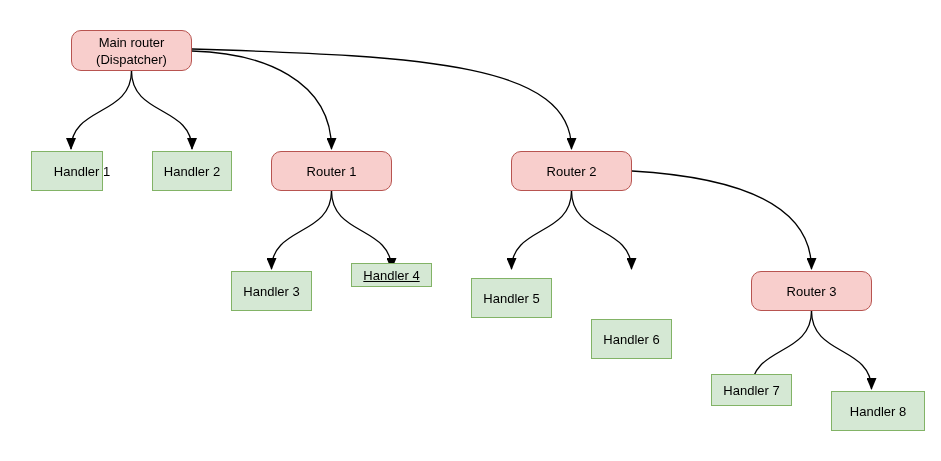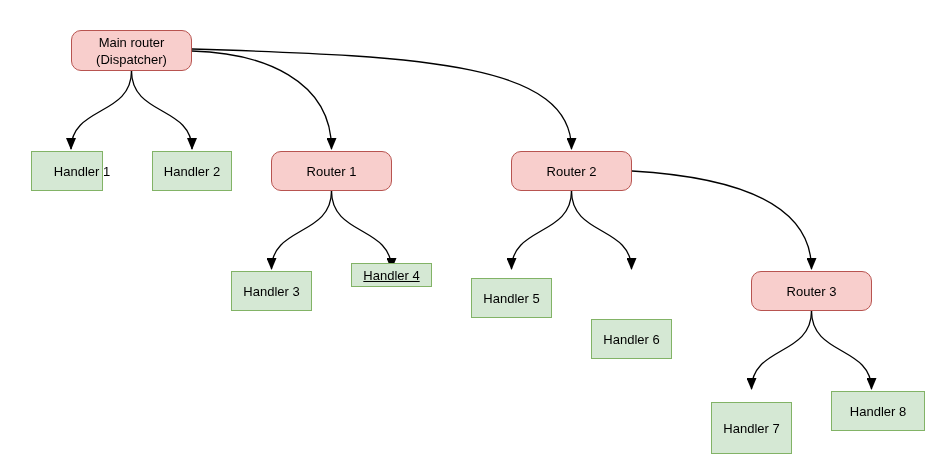--- a/index.html
+++ b/index.html
@@ -104,21 +104,21 @@
   </div>
 
   <div class="node handler" style="left:591px; top:271px; width:81px; height:40px;margin-top:48px;">
     <span>Handler 6</span>
   </div>
 
   <div class="node router" style="left:751px; top:271px; width:121px; height:40px;">
     <span>Router 3</span>
   </div>
 
-  <div class="node handler" style="left:711px; top:402px; width:81px; height:52px;">
+  <div class="node handler" style="left:711px; top:374px; width:81px; height:32px;">
     <span>Handler 7</span>
   </div>
 
   <div class="node handler" style="left:831px; top:391px; width:94px; height:40px;">
     <span>Handler 8</span>
   </div>
 
 </div>
 
 </body></html>

